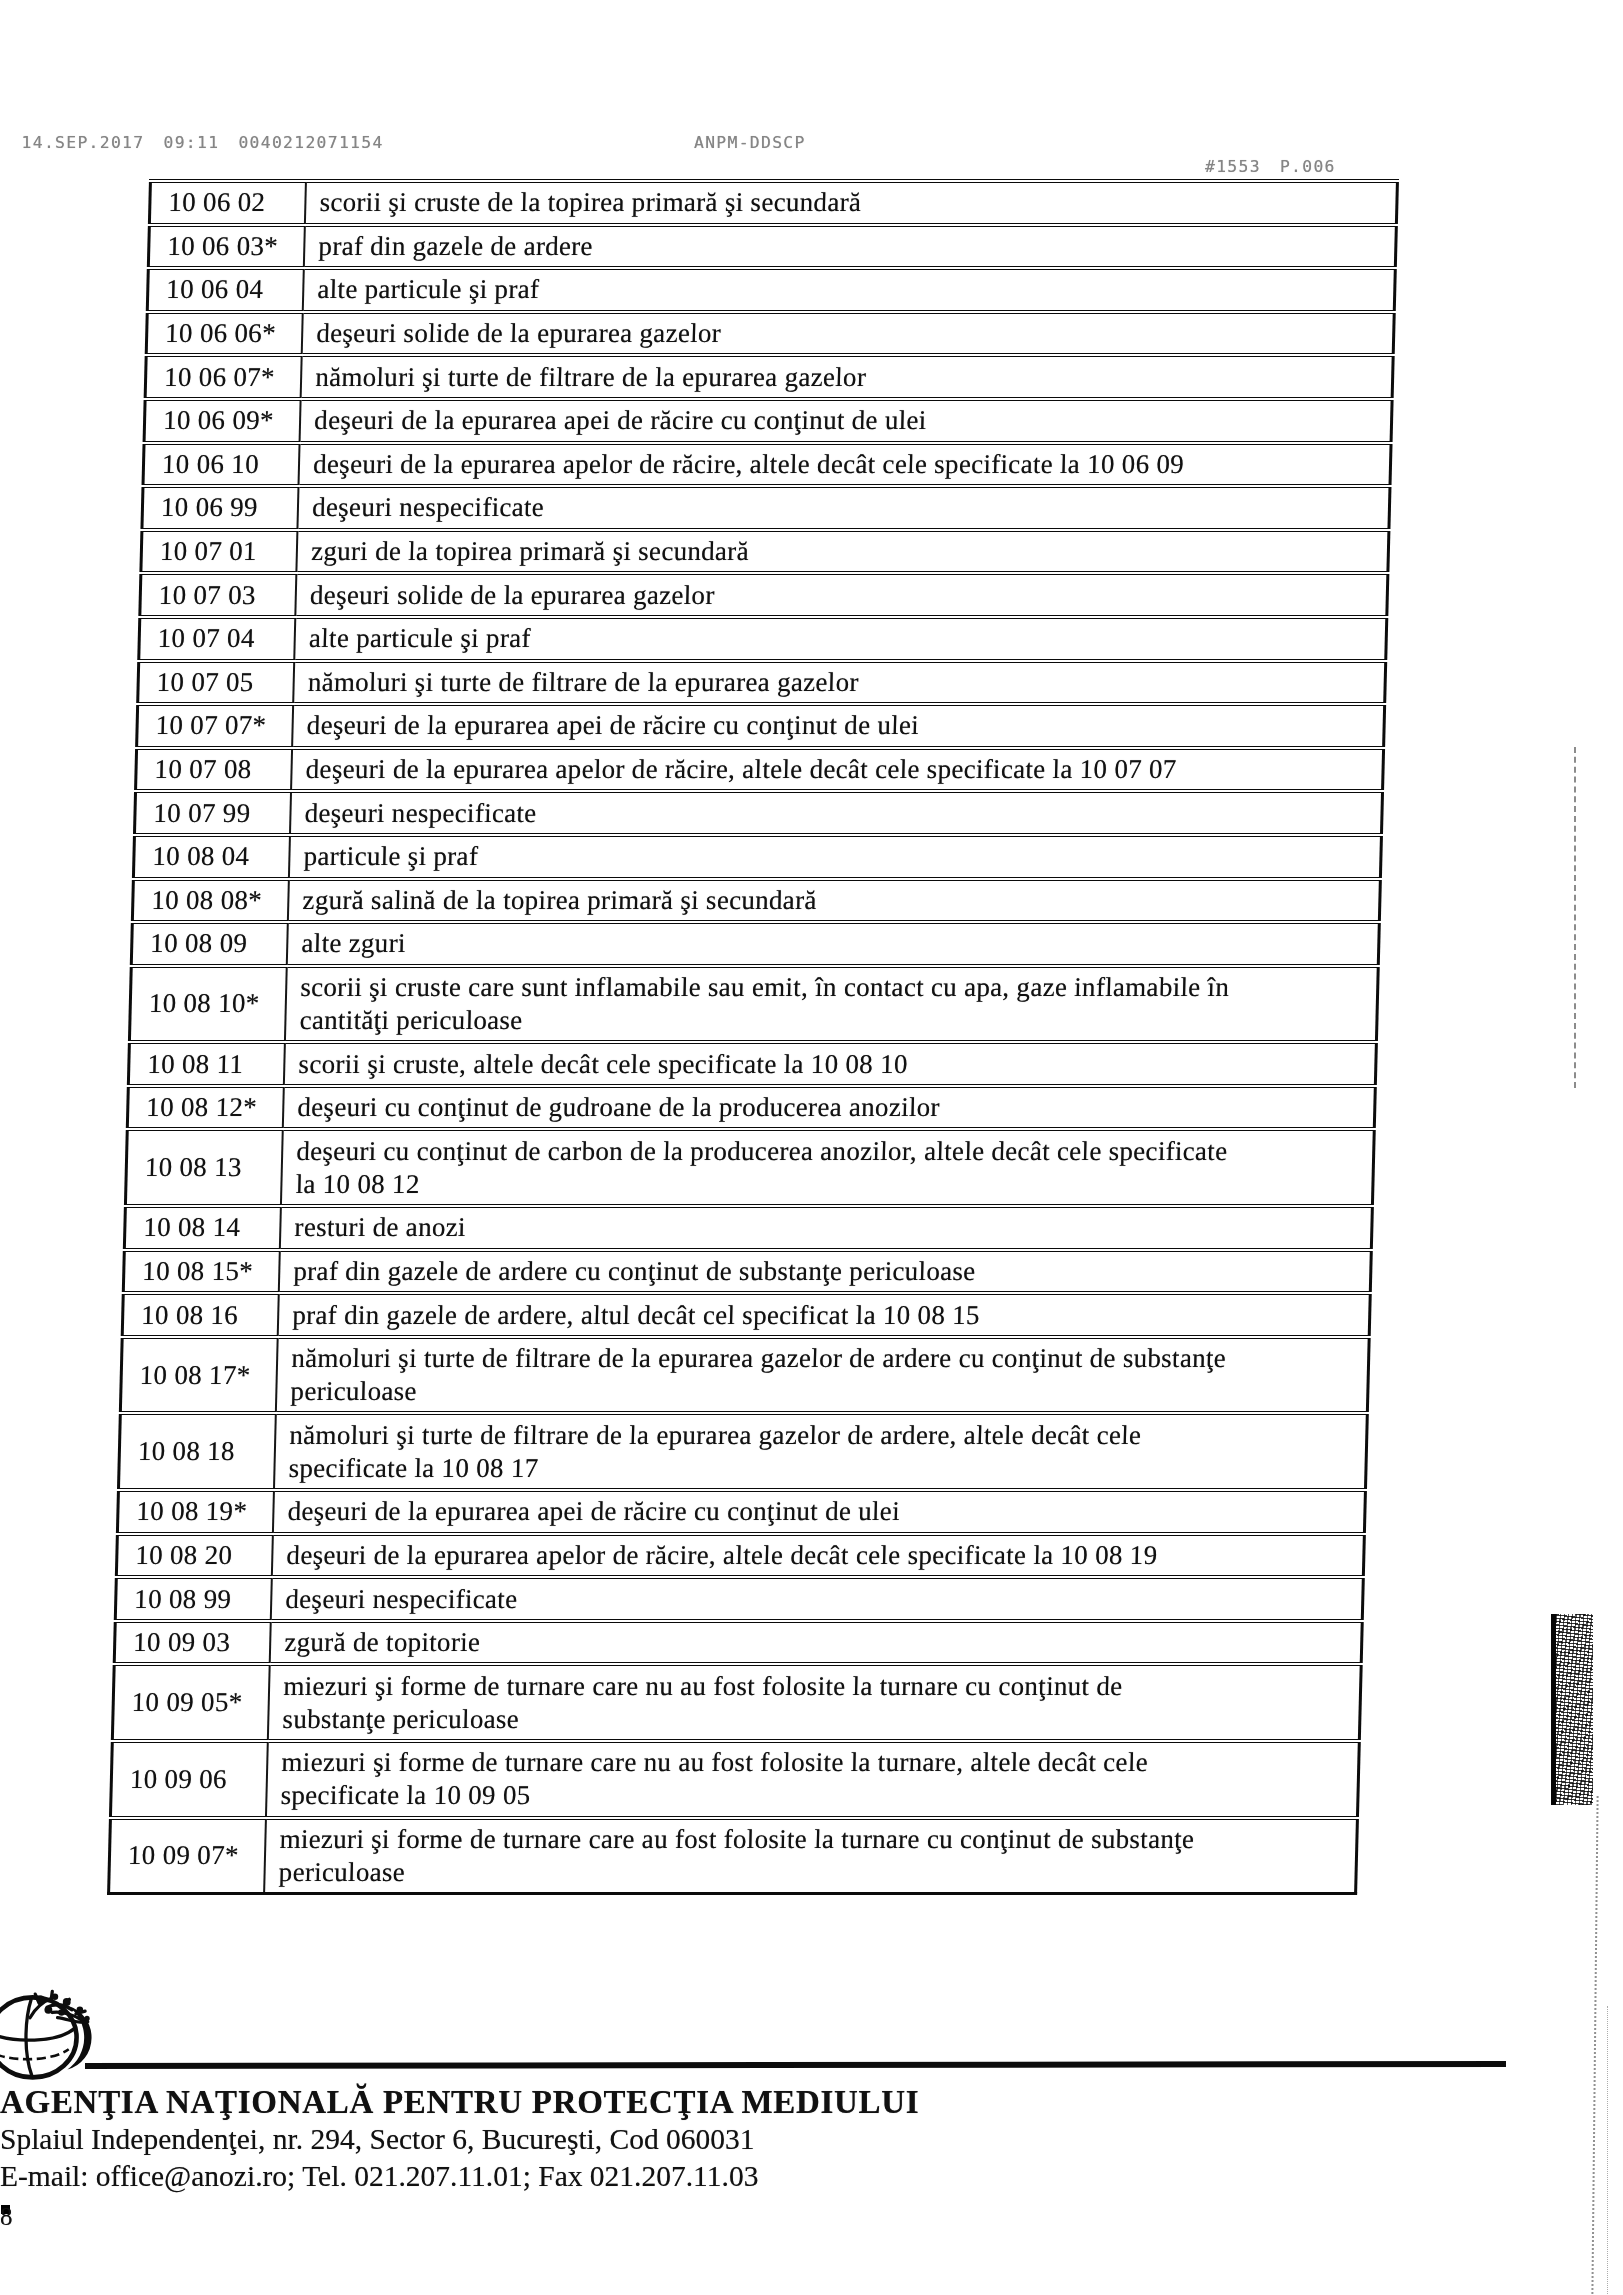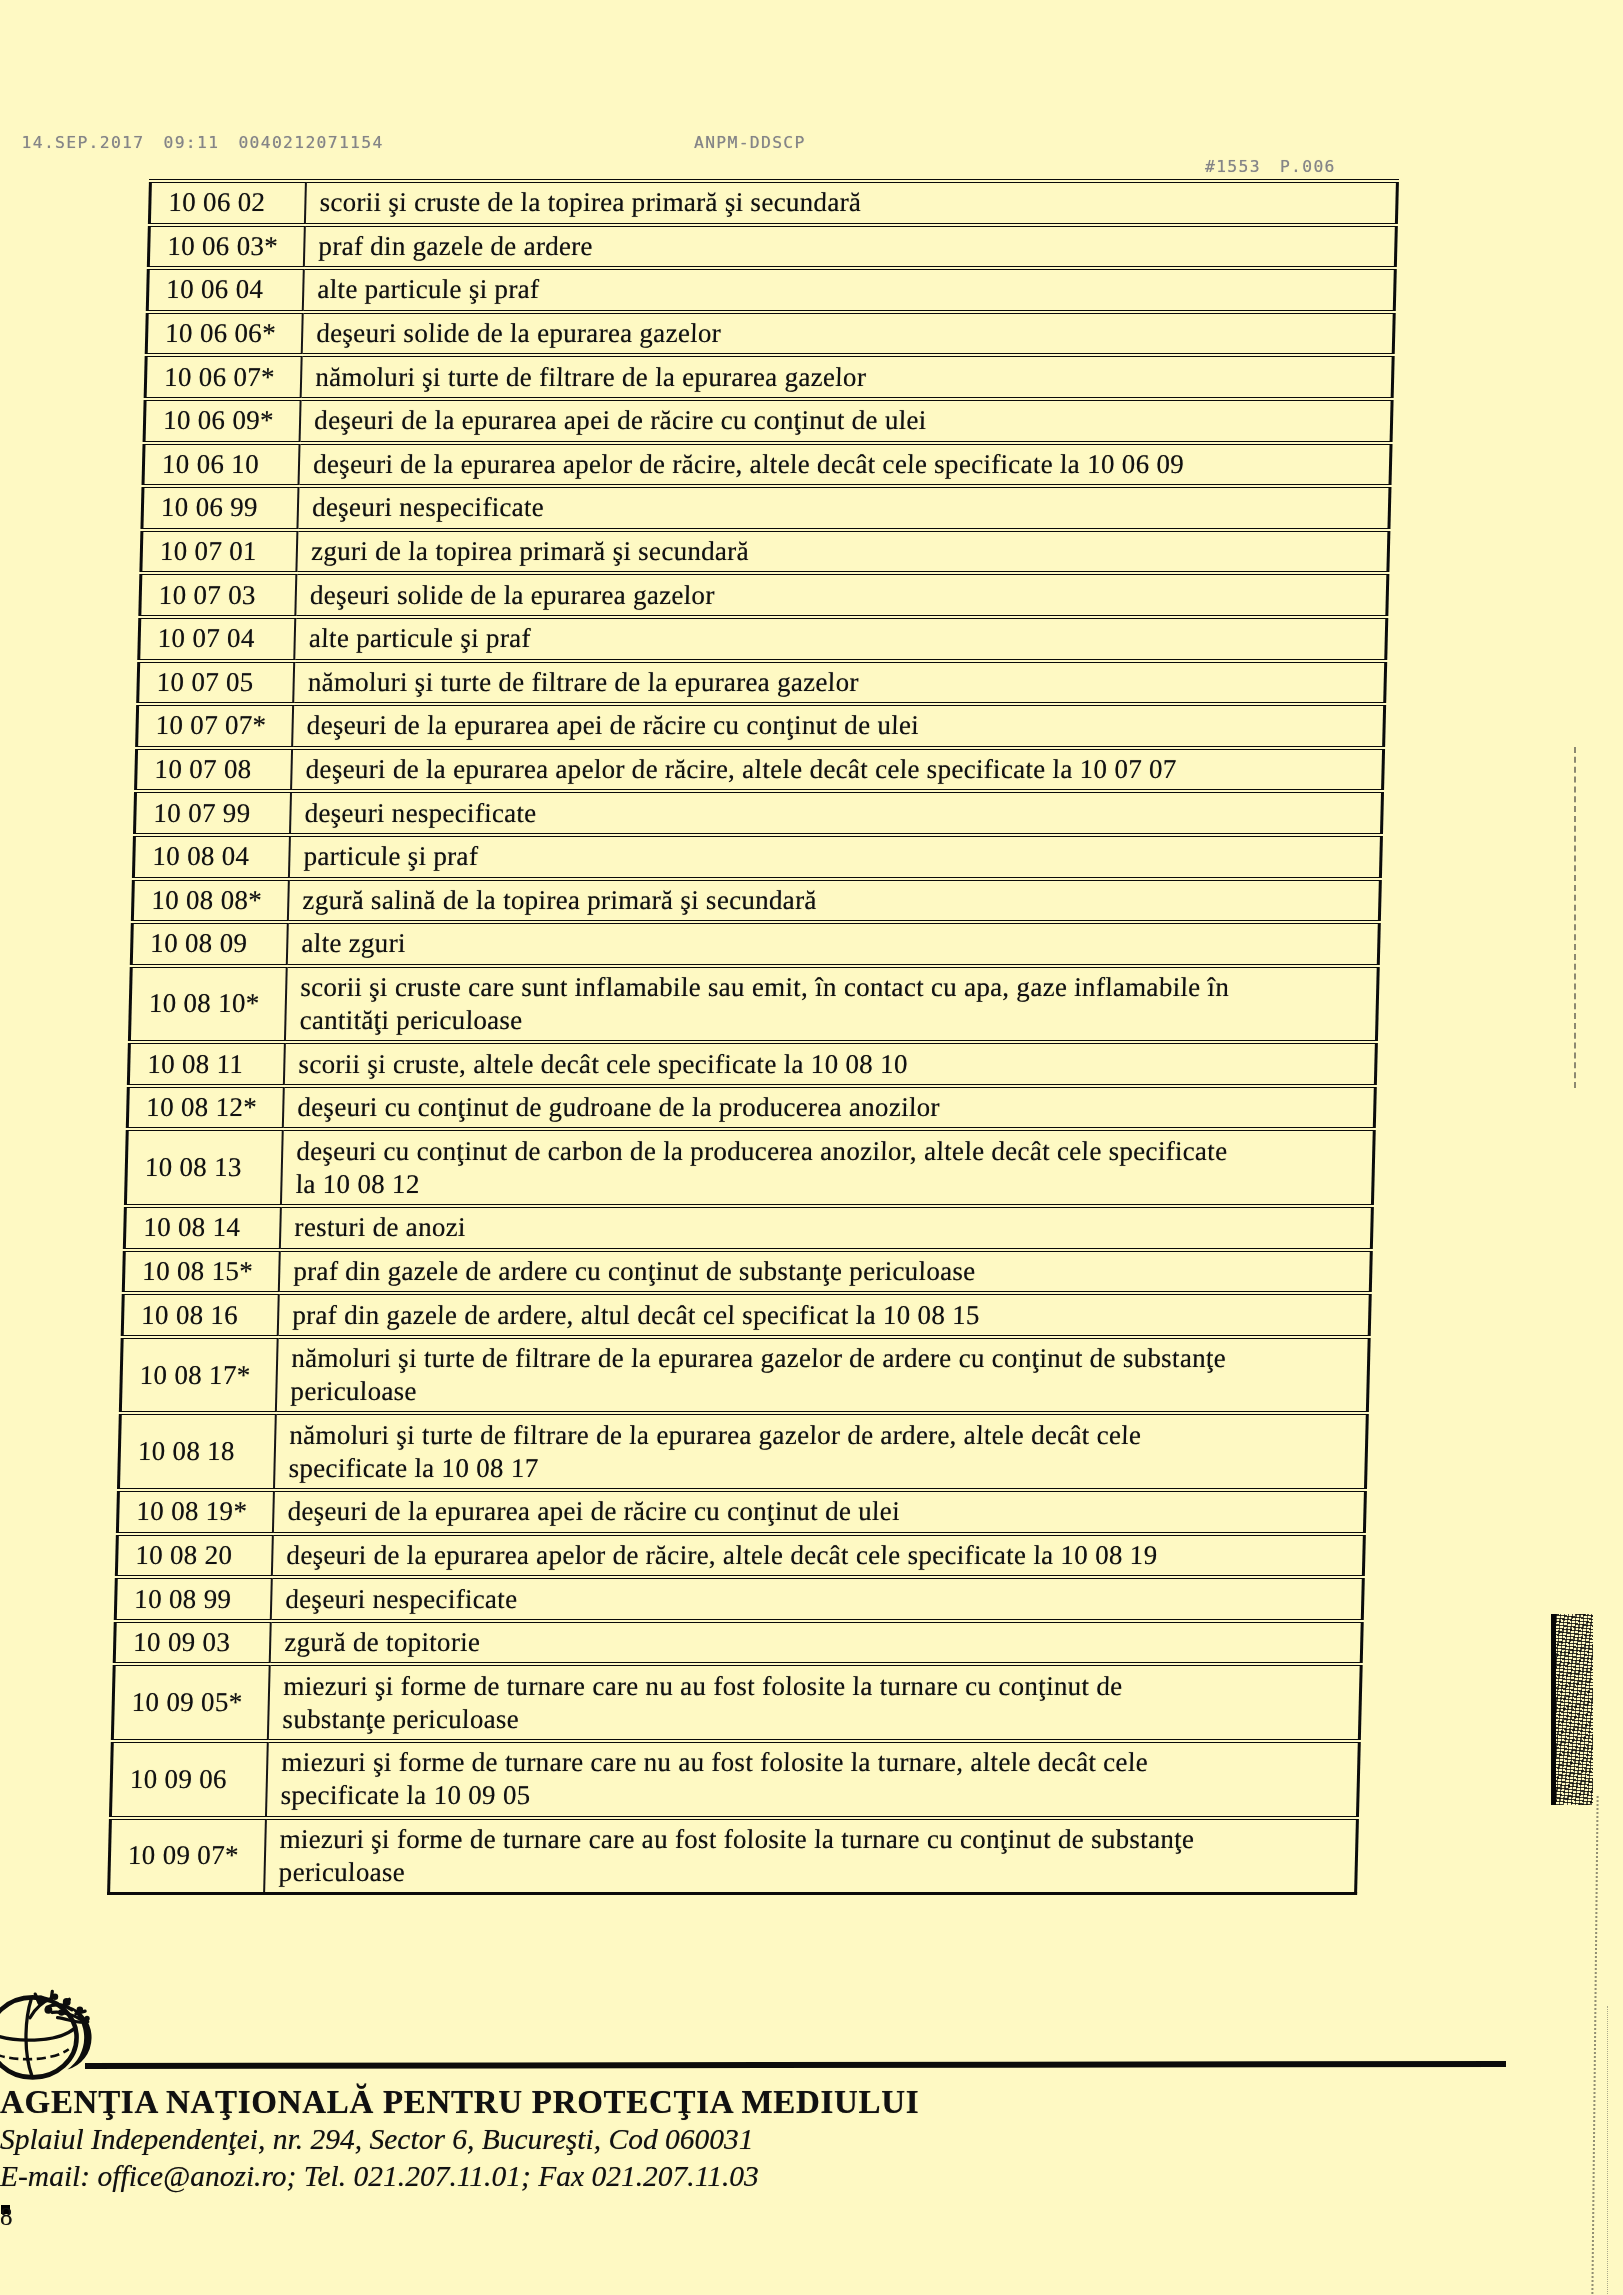--- a/index.html
+++ b/index.html
@@ -1,19 +1,19 @@
 <!DOCTYPE html>
 <html lang="ro" style="font-size:10.5px"><head>
 <meta charset="utf-8">
 <style>
   html,body{margin:0;padding:0;background:#e8e8e8;}
   .page{
     position:relative;
     width:1624px;height:2295px;
-    background:#fef9c3;
+    background:#ffffff;
     overflow:hidden;
     font-family:"Liberation Serif","DejaVu Serif",serif;
     color:#111;
   }
 
   
   .fax-header span{
     position:absolute;top:133px;
     font-family:"DejaVu Sans Mono","Liberation Mono",monospace;
     font-size:16.4px;line-height:19.7px;
@@ -65,21 +65,20 @@
     position:absolute;left:0;top:2083px;width:1383px;
   }
   .footer .agency{
     font-size:33px;line-height:38px;font-weight:bold;
     letter-spacing:0.7px;
     text-shadow:0 0 0.7px rgba(0,0,0,.6);
   }
   .footer .address,.footer .contact{
     font-size:29.5px;line-height:37px;
     text-shadow:0 0 0.7px rgba(0,0,0,.5);
-    font-style:italic;
   }
   .footer .page-number{
     font-size:25px;line-height:30px;margin-top:6.6px;
     text-shadow:0 0 0.7px rgba(0,0,0,.5);
   }
 
   
   .logo{
     position:absolute;left:-15.7px;top:1981px;
     width:113px;height:101px;

